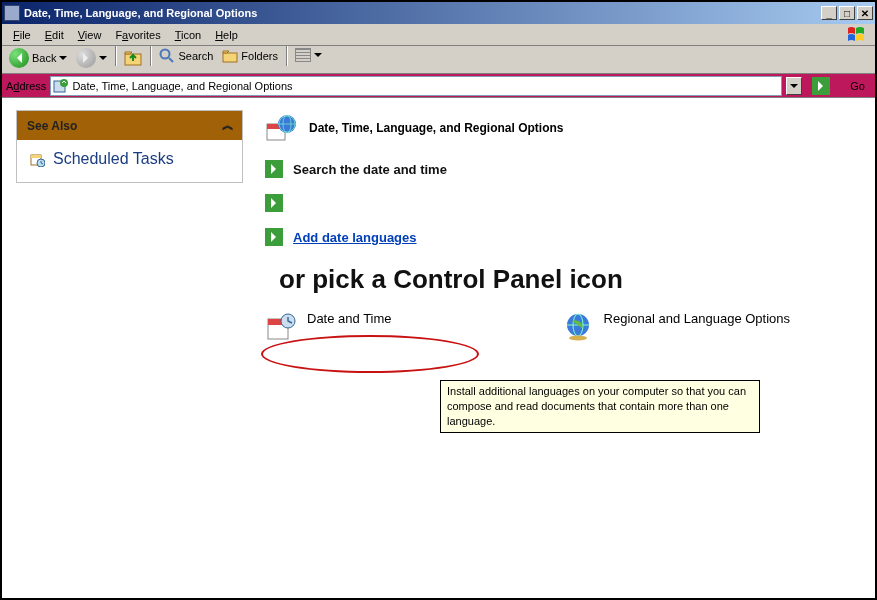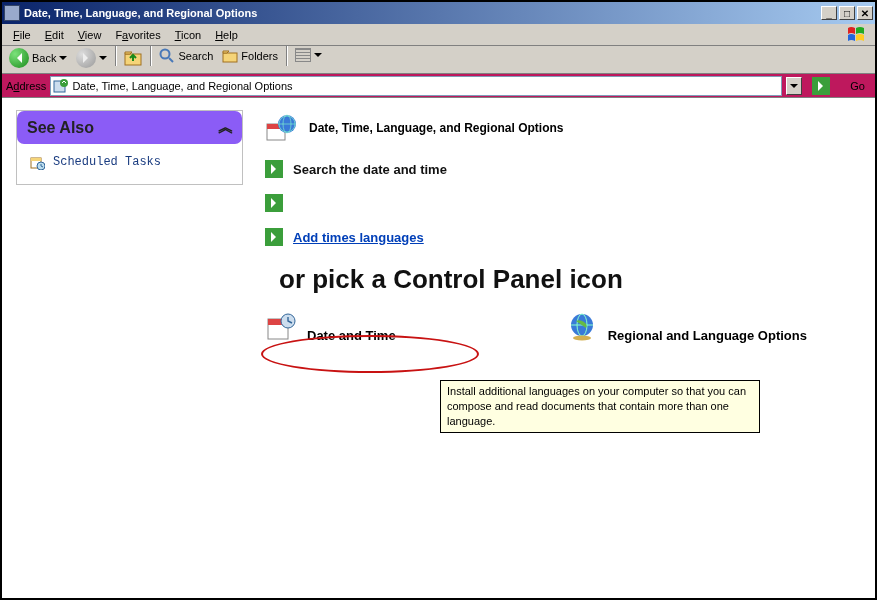--- a/index.html
+++ b/index.html
@@ -165,40 +165,38 @@
 }
 .sidepanel {
   width: 255px;
   padding: 12px 14px;
 }
 .panel {
   border:1px solid #c0c0c0;
   background:#fff;
 }
 .panel-header {
-  background:#8b5cf6;
+  background:#a16207;
   padding: 6px 10px;
   display:flex; align-items:center;
   font-weight:bold;
-  font-size:16px;
+  font-size:12px;
   color:#222;
-  border-radius:7px;
 }
 .panel-header .chev {
   margin-left:auto; font-weight:bold;
   letter-spacing:-2px;
 }
 .panel-body {
   padding: 10px 12px 14px;
 }
 .panel-item {
   display:flex; align-items:center; gap:8px;
   color:#1a3c80;
-  font-size:12px;
-  font-family:Liberation Mono, monospace;
+  font-size:16px;
 }
 .sched-icon { width:16px; height:16px; position:relative; }
 
 .main {
   flex:1;
   padding: 14px 20px 0 8px;
   position:relative;
 }
 .category-row {
   display:flex; align-items:center; gap:12px;
@@ -242,22 +240,22 @@
   pointer-events:none;
 }
 
 .cpl-row {
   display:flex;
   gap: 30px;
   margin-top: 10px;
   margin-left:0;
 }
 .cpl-item {
-  display:flex; align-items:flex-end; gap:10px;
-  font-weight:bold; font-size:13px;
+  display:flex; align-items:flex-start; gap:10px;
+  font-weight:normal; font-size:13px;
 }
 .cpl-icon { width:32px; height:32px; position:relative; }
 
 
 .tooltip {
   position:absolute;
   background:#ffffe1;
   border:1px solid #000;
   padding: 3px 6px;
   font-size:11px;
@@ -411,21 +409,21 @@
       <div class="task-list">
         <div class="task">
           <span class="task-arrow"></span>
           <span class="task-label">Search the date and time</span>
         </div>
         <div class="task">
           <span class="task-arrow"></span>
         </div>
         <div class="task">
           <span class="task-arrow"></span>
-          <span class="task-label link">Add times languages</span>
+          <span class="task-label link">Add date languages</span>
         </div>
       </div>
 
       <div class="highlight"></div>
 
       <div class="heading" style="margin-top:18px;">or pick a Control Panel icon</div>
 
       <div class="tooltip">Install additional languages on your computer so that you can compose and read documents that contain more than one language.</div>
 
       <div class="cpl-row">

